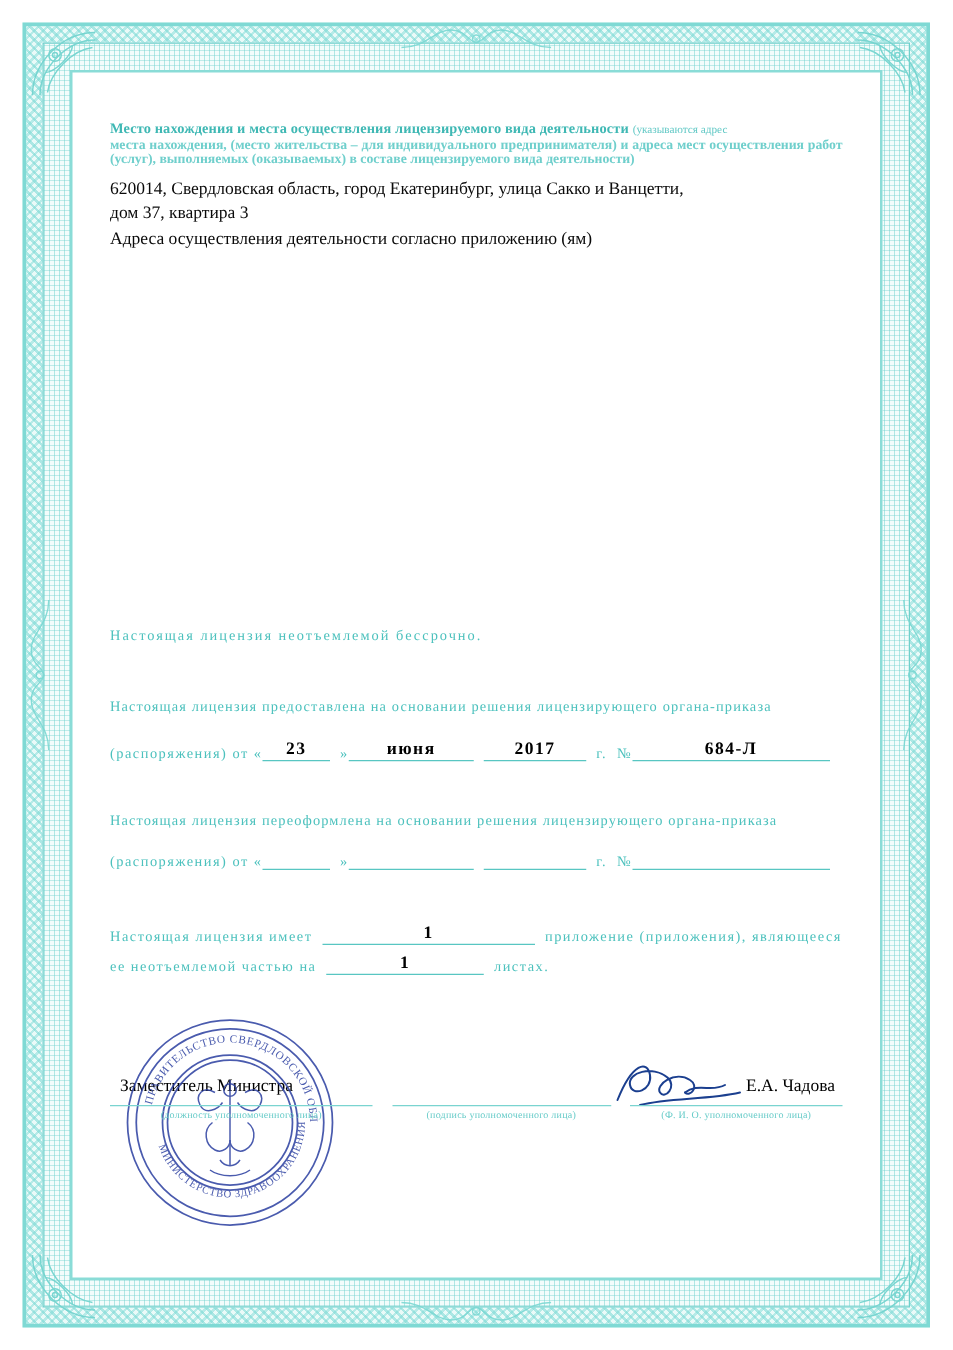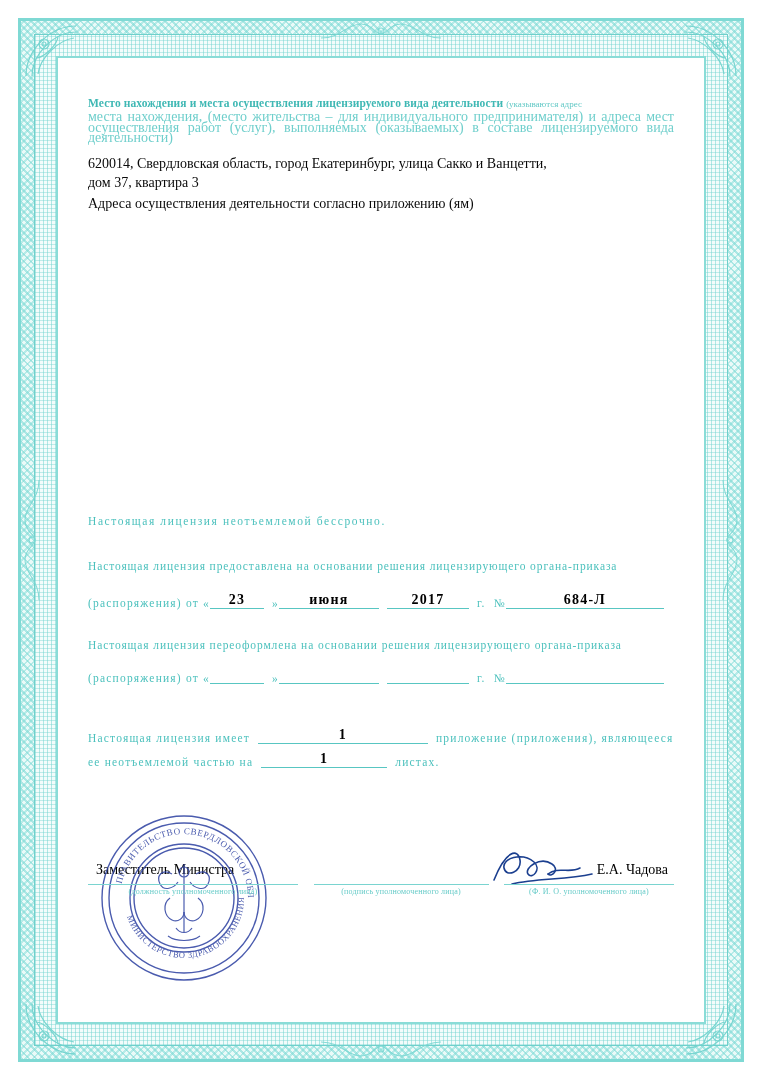--- a/index.html
+++ b/index.html
@@ -99,24 +99,25 @@
     letter-spacing: .1px;
   }
   .section-head .hint {
     font-weight: normal;
     font-size: 9px;
     color: #63c9c6;
     letter-spacing: 0;
   }
   .fineprint {
     color: #6fcfcc;
-    font-size: 14px;
+    font-size: 11px;
     line-height: 10.5px;
     margin-top: 1px;
     text-align: justify;
+    font-weight: bold;
   }
 
   .addr {
     margin-top: 10px;
     color: #0a0a0a;
     font-size: 14px;
     line-height: 19px;
     font-family: "Liberation Serif", serif;
   }
   .addr .line { white-space: nowrap; }
@@ -147,21 +148,21 @@
     text-align: center;
     color: #000;
     font-size: 14px;
     font-weight: bold;
     padding: 0 4px 1px 4px;
     line-height: 14px;
     font-family: "Liberation Serif", serif;
   }
   .gap { width: 8px; flex: 0 0 auto; }
 
-  .blk { margin-top: 28px; }
+  .blk { margin-top: 40px; }
   .blk-2 { margin-top: 8px; }
 
   
   .appendix .fill { font-weight: bold; }
 
   
   .sig-zone {
     position: absolute;
     left: 0;
     right: 0;

